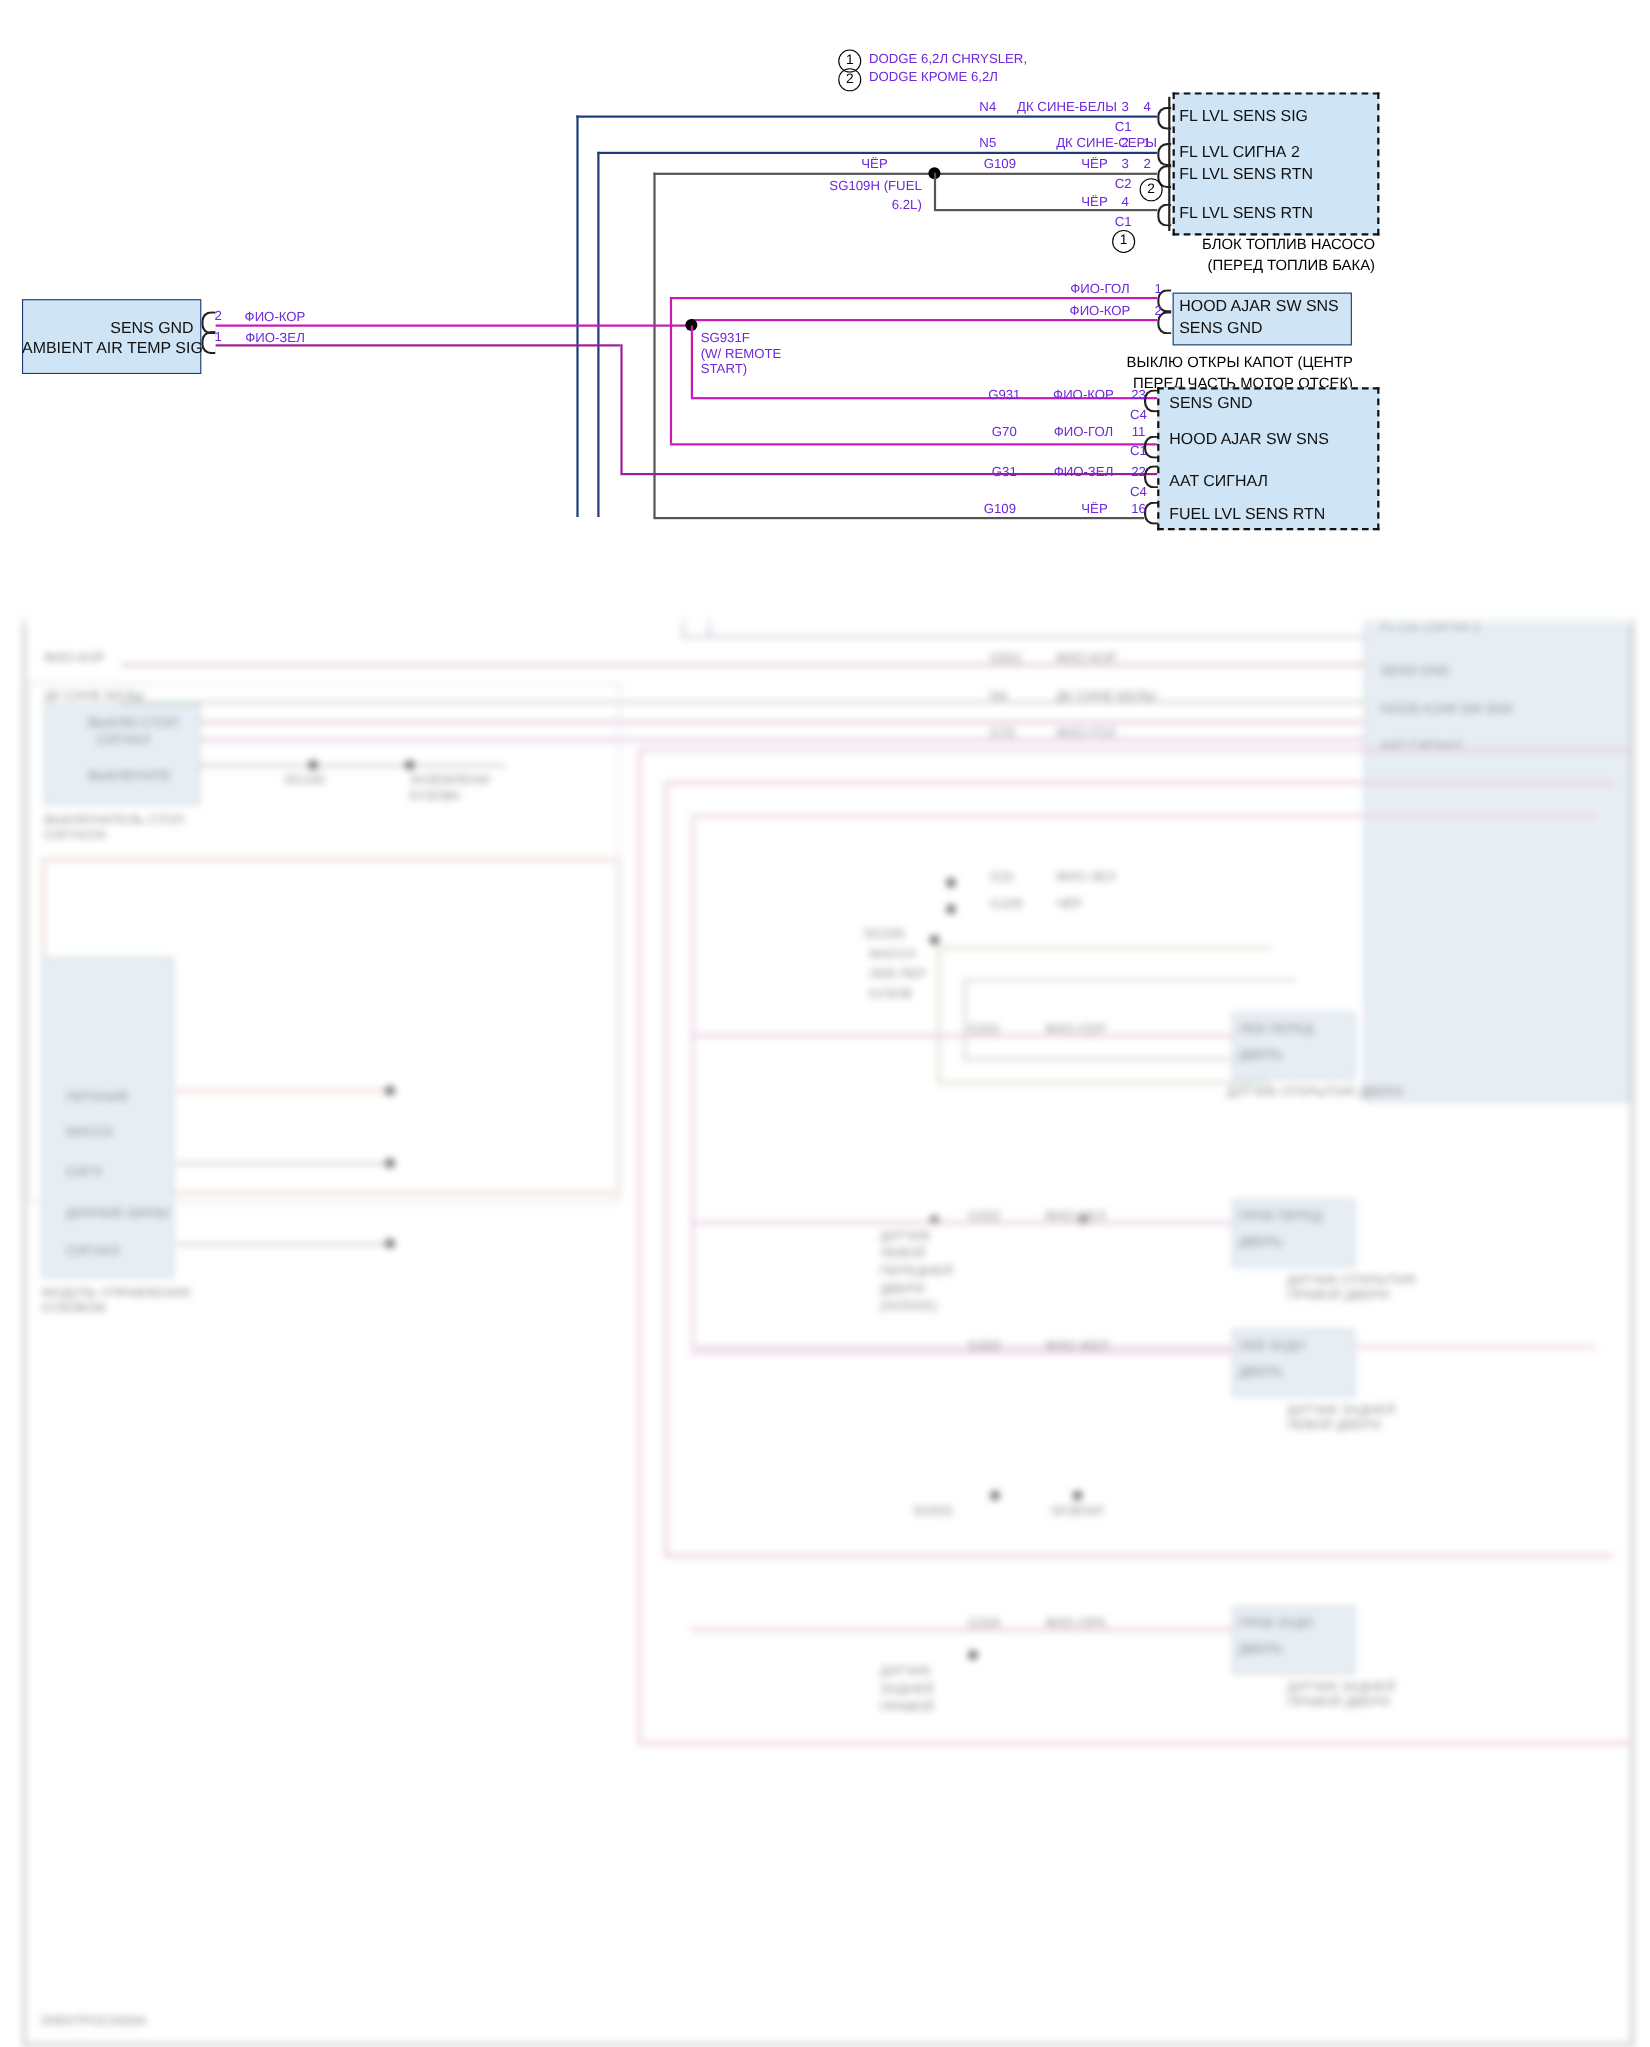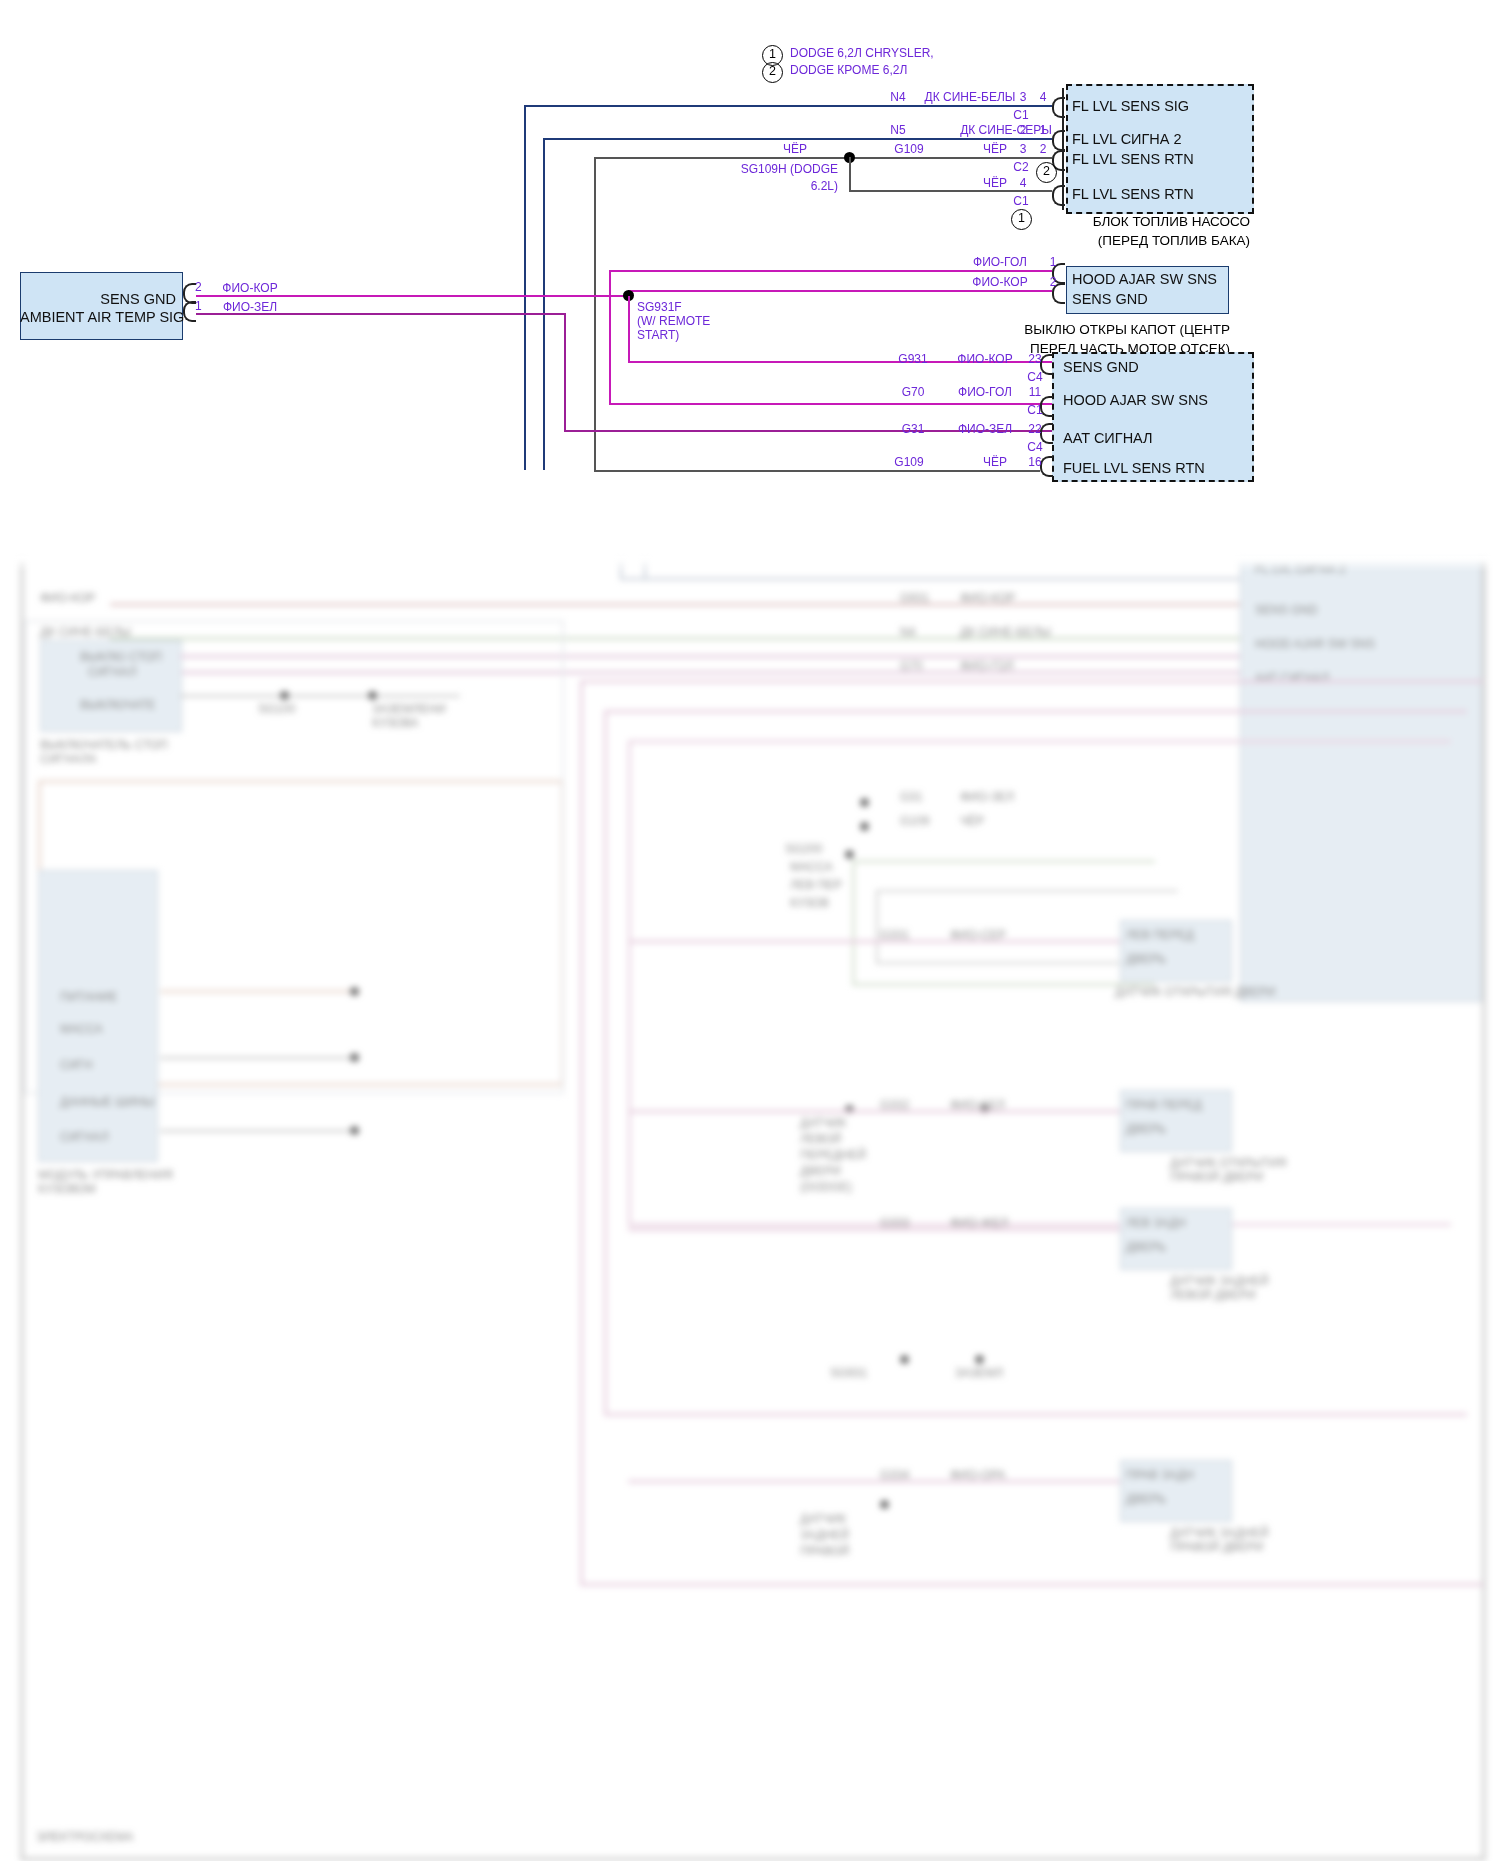--- a/index.html
+++ b/index.html
@@ -96,21 +96,21 @@
   <div class="lbl c" style="left:909px;top:142px;">G109</div>
   <div class="lbl c" style="left:995px;top:142px;">ЧЁР</div>
   <div class="lbl c" style="left:1023px;top:142px;">3</div>
   <div class="lbl c" style="left:1043px;top:142px;">2</div>
   <div class="lbl c" style="left:1021px;top:160px;">C2</div>
   <div class="circnum" style="left:1036px;top:162px;">2</div>
 
   <div class="dot" style="left:844px;top:152px;"></div>
   <div class="wire v w-black" style="left:849px;top:157px;height:33px;"></div>
   <div class="wire h w-black" style="left:849px;top:190px;width:203px;"></div>
-  <div class="lbl r" style="left:838px;top:162px;">SG109H (DODGE</div>
+  <div class="lbl r" style="left:838px;top:162px;">SG109H (FUEL</div>
   <div class="lbl r" style="left:838px;top:179px;">6.2L)</div>
 
   <div class="lbl c" style="left:995px;top:176px;">ЧЁР</div>
   <div class="lbl c" style="left:1023px;top:176px;">4</div>
   <div class="lbl c" style="left:1021px;top:194px;">C1</div>
   <div class="circnum" style="left:1011px;top:209px;">1</div>
 
   <div class="box" style="left:20px;top:272px;width:163px;height:68px;"></div>
   <div class="boxtxt" style="left:28px;top:291px;width:148px;text-align:right;">SENS GND</div>
   <div class="boxtxt" style="left:20px;top:309px;width:156px;text-align:right;">AMBIENT AIR TEMP SIG</div>

